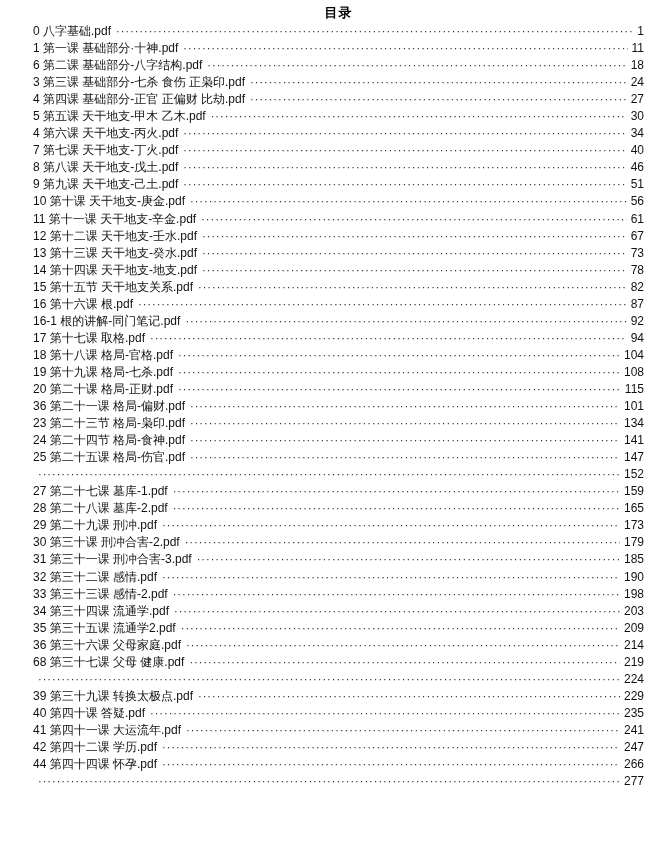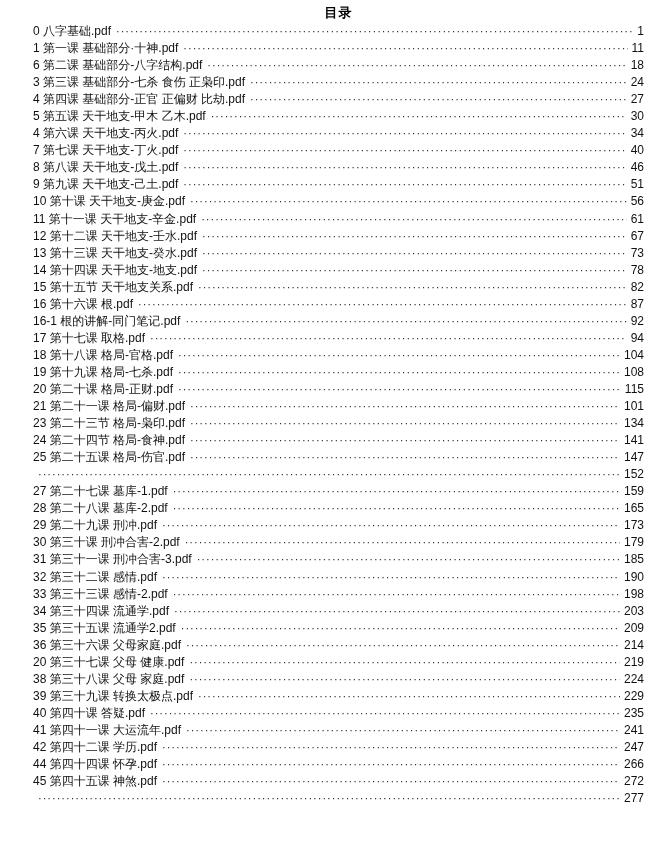--- a/index.html
+++ b/index.html
@@ -195,21 +195,21 @@
         <span class="pageno">108</span>
       </div>
 
       <div class="row">
         <span class="label">20 第二十课 格局-正财.pdf</span>
         <span class="leader"></span>
         <span class="pageno">115</span>
       </div>
 
       <div class="row">
-        <span class="label">21 第二十一课 格局-偏财.pdf</span>
+        <span class="label">36 第二十一课 格局-偏财.pdf</span>
         <span class="leader"></span>
         <span class="pageno">101</span>
       </div>
 
 
       <div class="row">
         <span class="label">23 第二十三节 格局-枭印.pdf</span>
         <span class="leader"></span>
         <span class="pageno">134</span>
       </div>
@@ -285,27 +285,26 @@
         <span class="pageno">209</span>
       </div>
 
       <div class="row">
         <span class="label">36 第三十六课 父母家庭.pdf</span>
         <span class="leader"></span>
         <span class="pageno">214</span>
       </div>
 
       <div class="row">
-        <span class="label">20 第三十七课 父母 健康.pdf</span>
+        <span class="label">68 第三十七课 父母 健康.pdf</span>
         <span class="leader"></span>
         <span class="pageno">219</span>
       </div>
 
       <div class="row">
-        <span class="label">38 第三十八课 父母 家庭.pdf</span>
         <span class="leader"></span>
         <span class="pageno">224</span>
       </div>
 
       <div class="row">
         <span class="label">39 第三十九课 转换太极点.pdf</span>
         <span class="leader"></span>
         <span class="pageno">229</span>
       </div>
 
@@ -327,24 +326,19 @@
         <span class="pageno">247</span>
       </div>
 
 
       <div class="row">
         <span class="label">44 第四十四课 怀孕.pdf</span>
         <span class="leader"></span>
         <span class="pageno">266</span>
       </div>
 
-      <div class="row">
-        <span class="label">45 第四十五课 神煞.pdf</span>
-        <span class="leader"></span>
-        <span class="pageno">272</span>
-      </div>
 
       <div class="row">
         <span class="leader"></span>
         <span class="pageno">277</span>
       </div>
     </div>
 </div>
 
 </body></html>

